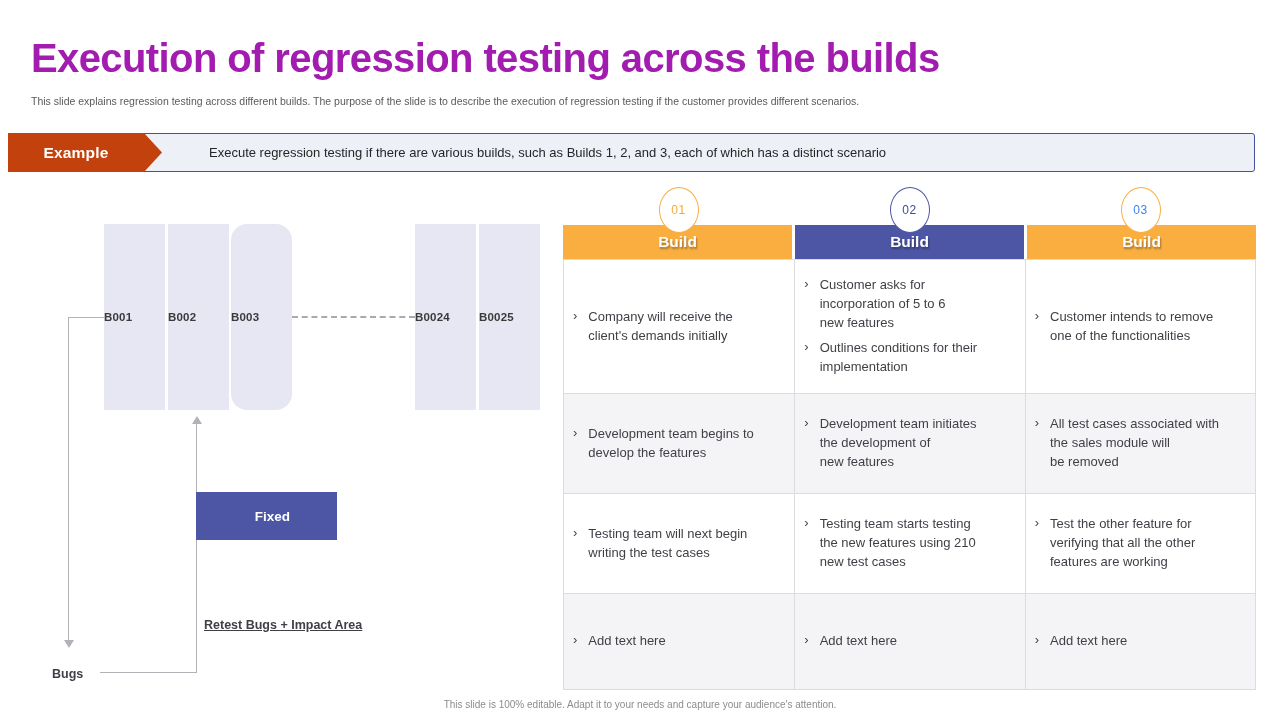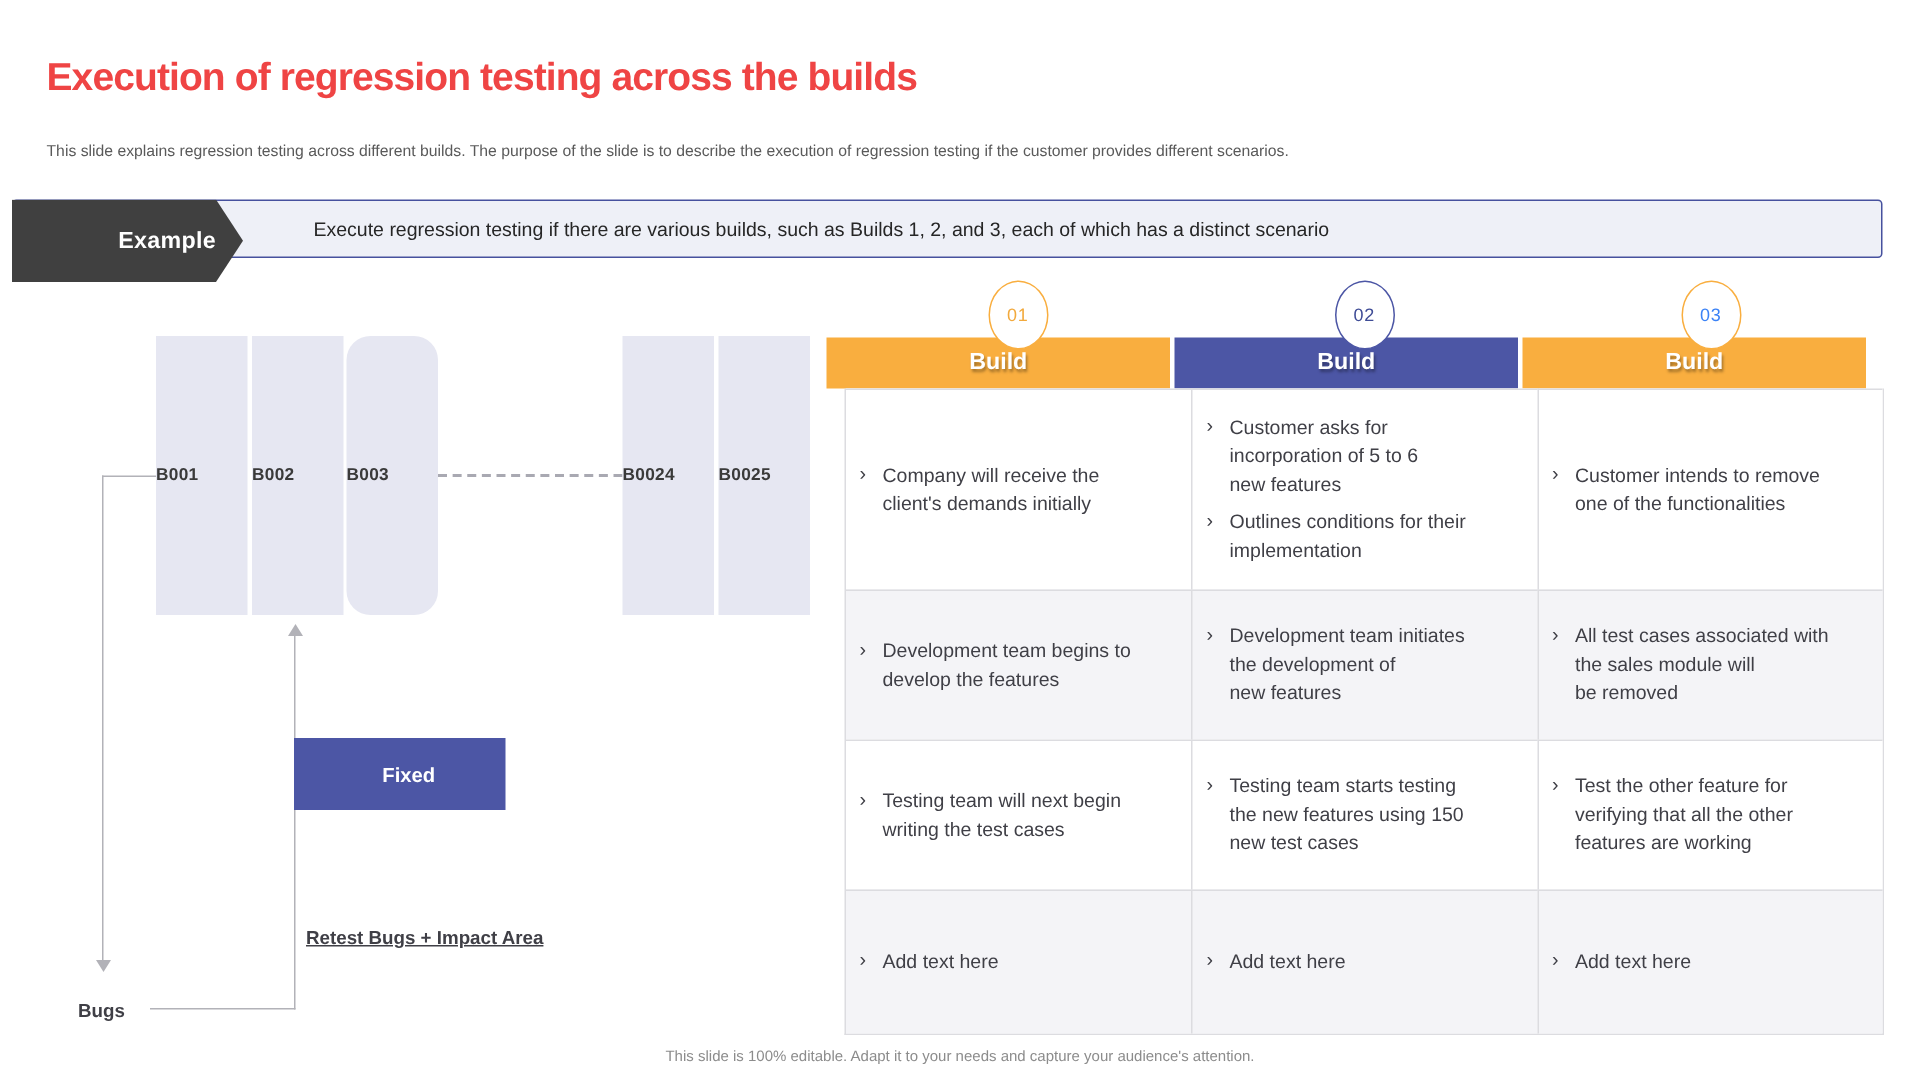--- a/index.html
+++ b/index.html
@@ -1,28 +1,28 @@
 <!DOCTYPE html>
 <html><head>
 <meta charset="utf-8">
 <style>
   html,body{margin:0;padding:0;background:#fff;}
   .slide{position:relative;width:1280px;height:720px;background:#ffffff;overflow:hidden;
          font-family:"Liberation Sans",sans-serif;}
 
-  .title{position:absolute;left:31px;top:36px;font-size:26px;font-weight:bold;color:#ef4444;
+  .title{position:absolute;left:31px;top:36px;font-size:40px;font-weight:bold;color:#a21caf;
          letter-spacing:-0.6px;white-space:nowrap;}
   .subtitle{position:absolute;left:31px;top:95px;font-size:10.5px;color:#5a5a5a;white-space:nowrap;}
 
   
   .banner{position:absolute;left:8px;top:133px;width:1247px;height:39px;background:#eef0f7;
           border:1px solid #46519e;border-radius:3px;box-sizing:border-box;}
-  .banner-tab{position:absolute;left:-1px;top:-1px;height:55px;width:154px;background:#404040;
+  .banner-tab{position:absolute;left:-1px;top:-1px;height:39px;width:154px;background:#c2410c;
           clip-path:polygon(0 0,calc(100% - 18px) 0,100% 50%,calc(100% - 18px) 100%,0 100%);
-          display:flex;align-items:center;justify-content:flex-end;padding-right:18px;box-sizing:border-box;}
+          display:flex;align-items:center;justify-content:center;padding-right:18px;box-sizing:border-box;}
   .banner-tab span{color:#fff;font-size:15.5px;font-weight:bold;letter-spacing:0.2px;}
   .banner-text{position:absolute;left:200px;top:0;height:37px;display:flex;align-items:center;
           font-size:13px;color:#262626;}
 
   
   .bar{position:absolute;top:224px;width:61px;height:186px;background:#e6e7f2;
        display:flex;align-items:center;}
   .bar span{font-size:11.5px;font-weight:bold;color:#3a3a3a;letter-spacing:0.2px;}
   .dash-line{position:absolute;left:292px;top:316px;width:123px;height:0;
        border-top:2px dashed #a9a9b2;}
@@ -32,21 +32,21 @@
        border-right:5px solid transparent;border-top:8px solid #b2b2b8;}
   .arrow-up{position:absolute;width:0;height:0;border-left:5px solid transparent;
        border-right:5px solid transparent;border-bottom:8px solid #b2b2b8;}
   .fixed-box{position:absolute;left:196px;top:492px;width:141px;height:48px;background:#4c56a5;
        display:flex;align-items:center;justify-content:center;}
   .fixed-box span{color:#fff;font-size:13.5px;font-weight:bold;padding-left:12px;}
   .retest-label{position:absolute;left:204px;top:618px;font-size:12.5px;font-weight:bold;color:#3f3f46;text-decoration:underline;}
   .bugs-label{position:absolute;left:52px;top:667px;font-size:12.5px;font-weight:bold;color:#3f3f46;}
 
   
-  .thead{position:absolute;left:551px;top:225px;width:693px;height:34px;display:grid;
+  .thead{position:absolute;left:563px;top:225px;width:693px;height:34px;display:grid;
        grid-template-columns:repeat(3,1fr);column-gap:3px;}
   .thead .hcell{display:flex;align-items:center;justify-content:center;color:#fff;
        font-size:15.5px;font-weight:bold;text-shadow:1px 2px 2px rgba(0,0,0,0.35);}
   .tbody{position:absolute;left:563px;top:259px;width:693px;display:grid;
        grid-template-columns:repeat(3,1fr);grid-template-rows:134px 100px 100px 96px;
        border-left:1px solid #dcdce0;border-right:1px solid #dcdce0;border-bottom:1px solid #dcdce0;
        box-sizing:border-box;}
   .cell{border-top:1px solid #dcdce0;display:flex;flex-direction:column;justify-content:center;
        padding:8px 10px 8px 9px;box-sizing:border-box;background:#fff;}
   .cell.colsep{border-left:1px solid #dcdce0;}
@@ -173,21 +173,21 @@
         <div class="bullet-item">
           <span class="glyph">›</span>
           <span class="btext">Testing team will next begin
 writing the test cases</span>
         </div>
       </div>
       <div class="cell colsep">
         <div class="bullet-item">
           <span class="glyph">›</span>
           <span class="btext">Testing team starts testing
-the new features using 150
+the new features using 210
 new test cases</span>
         </div>
       </div>
       <div class="cell colsep">
         <div class="bullet-item">
           <span class="glyph">›</span>
           <span class="btext">Test the other feature for
 verifying that all the other
 features are working</span>
         </div>

